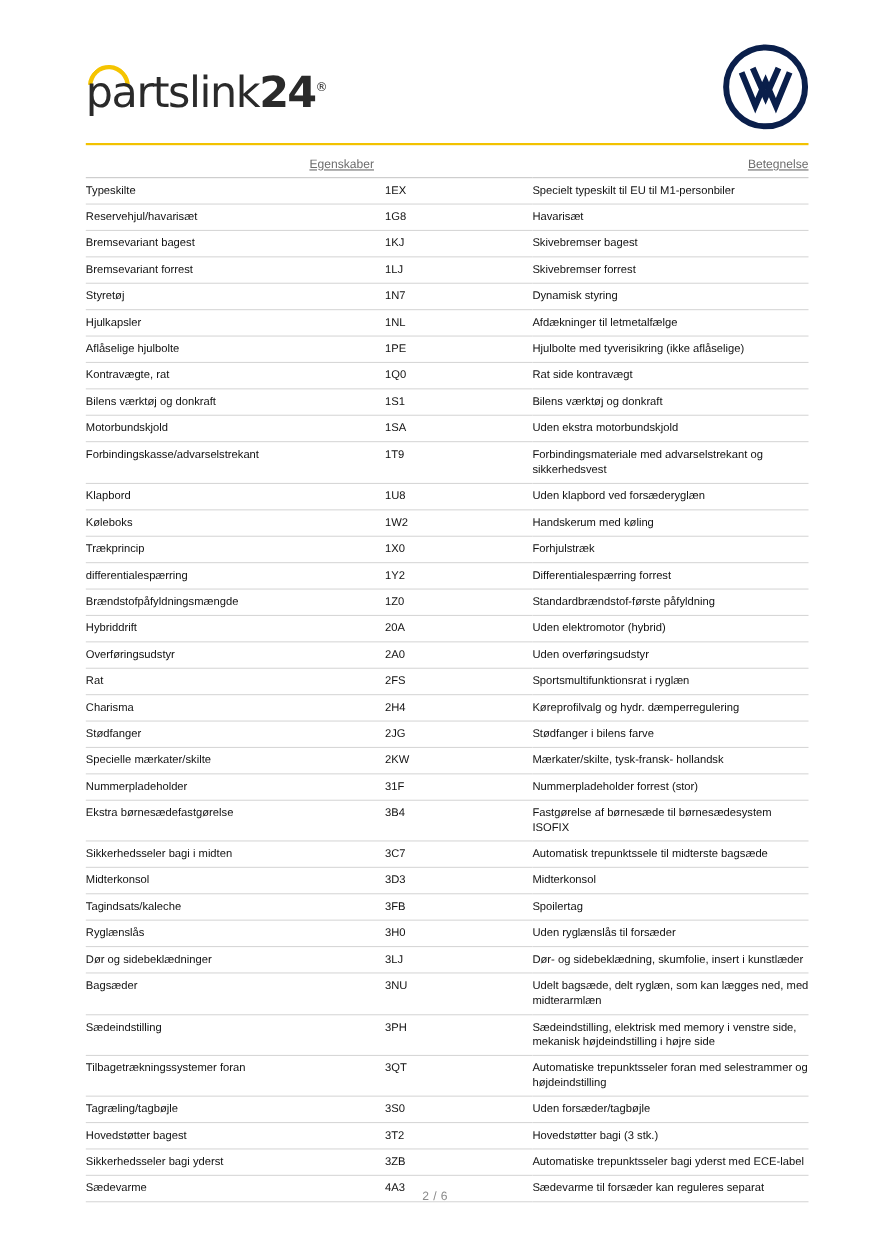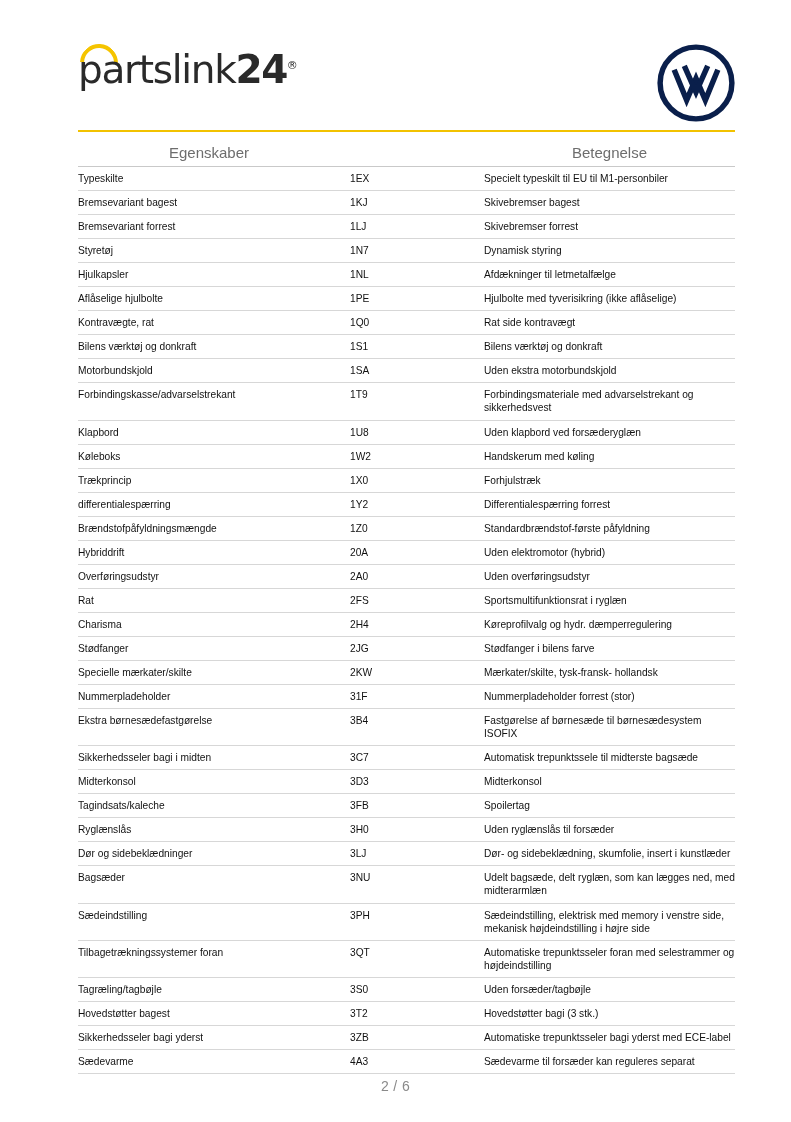--- a/index.html
+++ b/index.html
@@ -24,21 +24,21 @@
     overflow: hidden;
   }
 
   
   .header {
     position: relative;
     height: 118px;
     padding: 44px 56px 0 78px;
     box-sizing: border-box;
     display: flex;
-    align-items: flex-start;
+    align-items: center;
     justify-content: space-between;
   }
   .brand {
     position: relative;
     display: block;
     margin-top: 6px;
   }
   .brand-text {
     font-family: "DejaVu Sans", sans-serif;
     font-size: 39px;
@@ -93,47 +93,48 @@
     left: 78px;
     right: 56px;
     top: 140px;
   }
   table.specs {
     width: 100%;
     border-collapse: collapse;
     font-size: 10.2px;
   }
   table.specs th {
-    text-align: center;
+    text-align: right;
     font-weight: 400;
-    font-size: 15px;
+    font-size: 11px;
     color: #6d6d6d;
     padding: 4px 0 5px 0;
     border-bottom: 1px solid #c9c9c9;
+    text-decoration: underline;
   }
   table.specs td {
     padding: 5px 0 5px 0;
     border-bottom: 1px solid #d7d7d7;
     vertical-align: top;
     line-height: 1.28;
     color: #111111;
   }
   table.specs tr:last-child td { border-bottom: 1px solid #d7d7d7; }
   .col-prop { width: 262px; padding-right: 10px !important; }
   .col-code { width: 134px; margin-top: 40px; }
   .col-desc { width: auto; }
 
   
   .footer {
     position: absolute;
     left: 0;
     right: 0;
     bottom: 28px;
     text-align: center;
-    font-size: 14px;
+    font-size: 11px;
     color: #8a8a8a;
     letter-spacing: 0.4px;
   }
 </style>
 </head>
 <body>
 
 <div class="page">
 
   <div class="header">
@@ -164,20 +165,25 @@
           <th class="col-desc">Betegnelse</th>
         </tr>
       </thead>
       <tbody>
           <tr>
             <td class="col-prop">Typeskilte</td>
             <td class="col-code">1EX</td>
             <td class="col-desc">Specielt typeskilt til EU  til M1-personbiler</td>
           </tr>
           <tr>
+            <td class="col-prop">Reservehjul/havarisæt</td>
+            <td class="col-code">1G8</td>
+            <td class="col-desc">Havarisæt</td>
+          </tr>
+          <tr>
             <td class="col-prop">Bremsevariant bagest</td>
             <td class="col-code">1KJ</td>
             <td class="col-desc">Skivebremser bagest</td>
           </tr>
           <tr>
             <td class="col-prop">Bremsevariant forrest</td>
             <td class="col-code">1LJ</td>
             <td class="col-desc">Skivebremser forrest</td>
           </tr>
           <tr>

